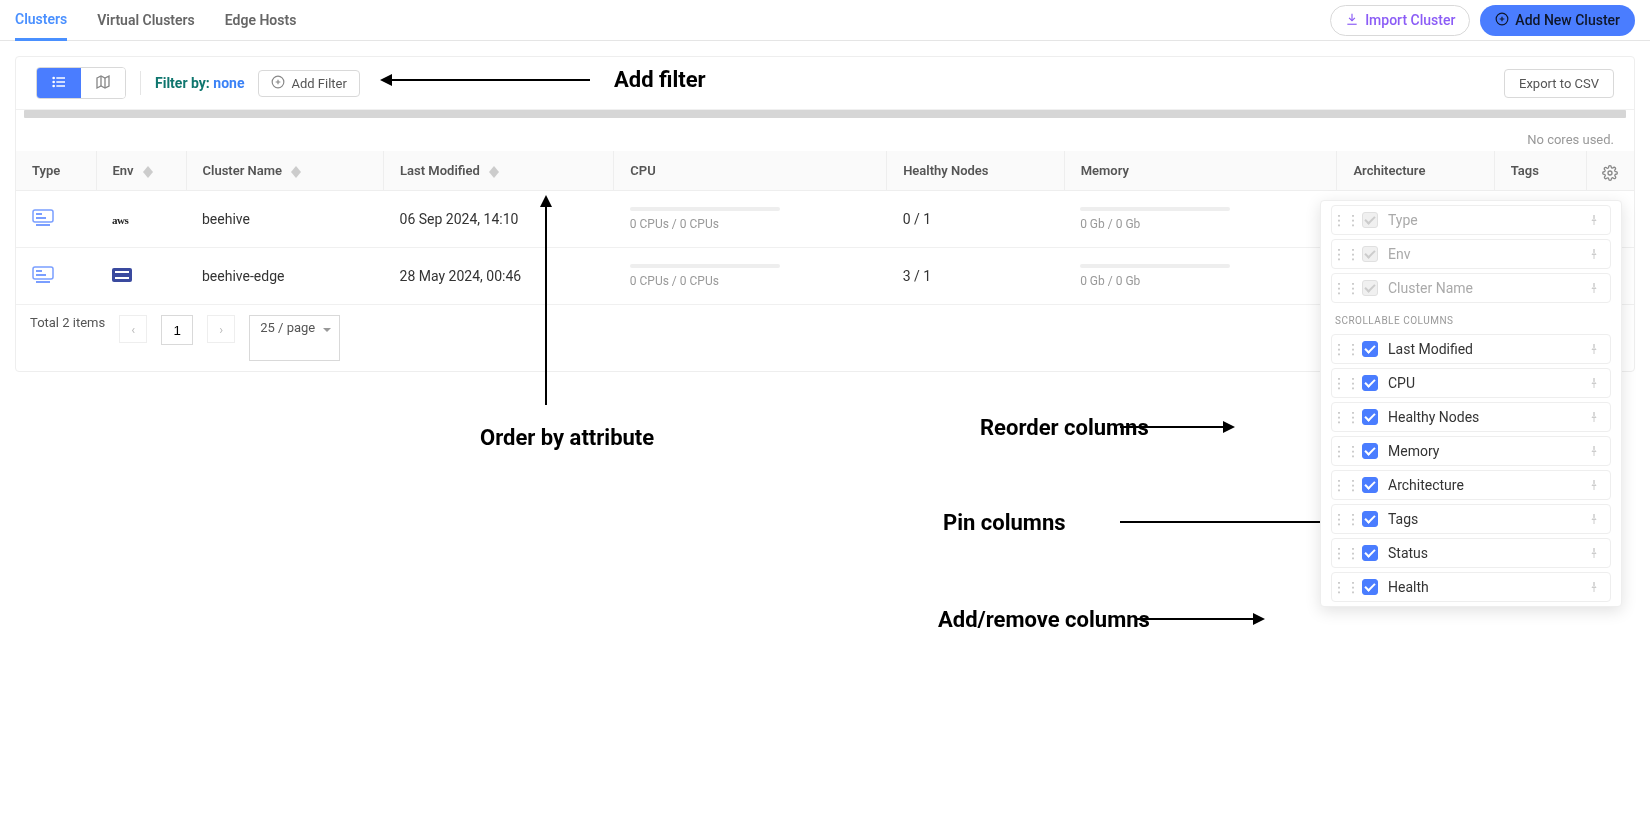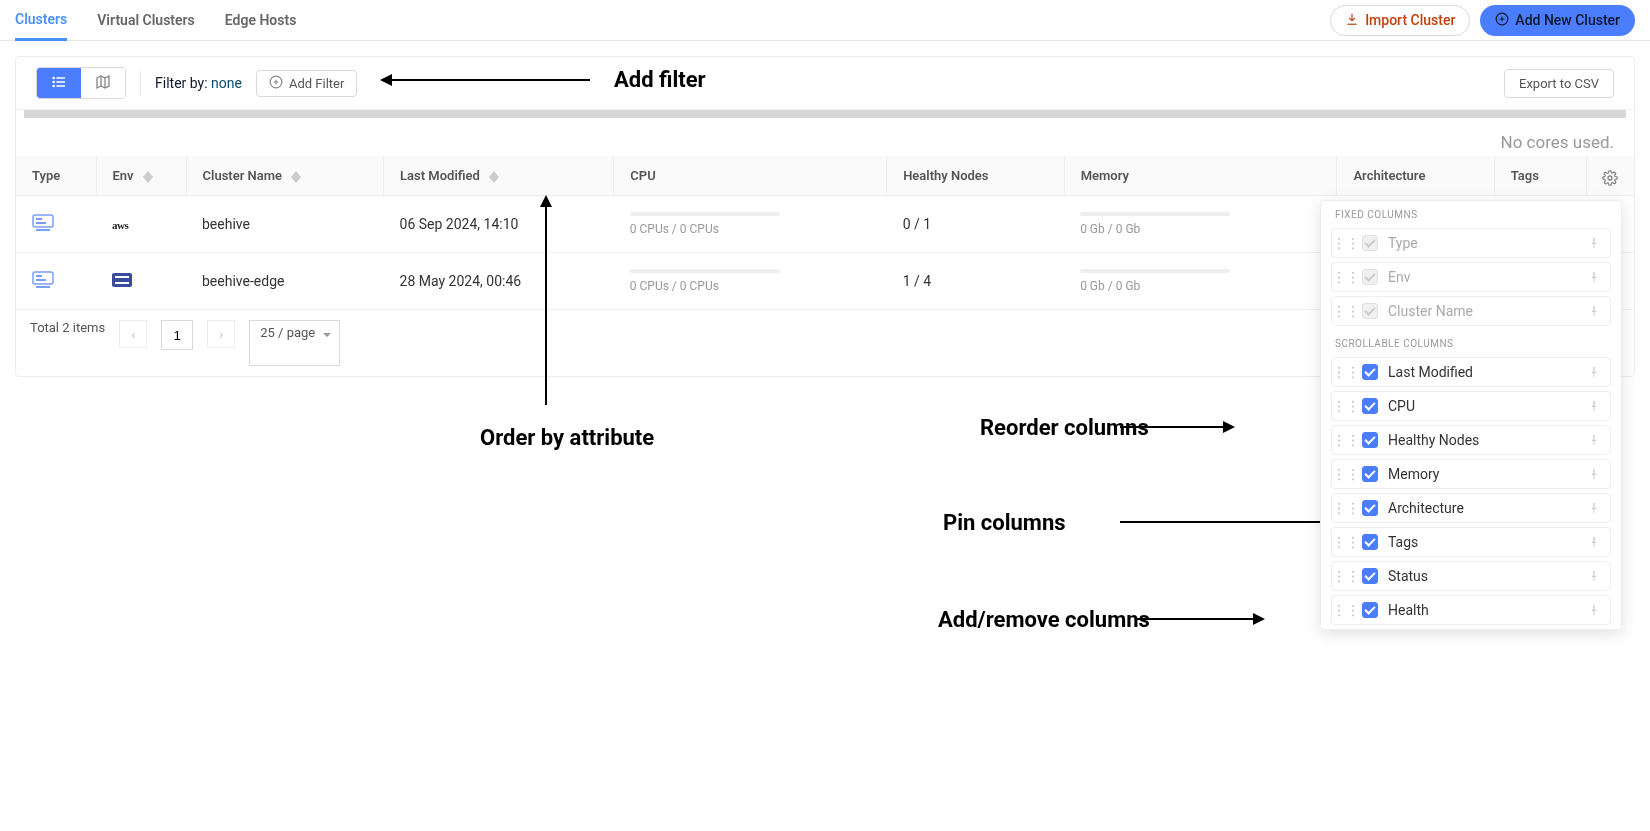--- a/index.html
+++ b/index.html
@@ -42,21 +42,21 @@
     padding: 6px 14px;
     border-radius: 999px;
     font-size: 14px;
     font-weight: 500;
     cursor: pointer;
     border: 1px solid transparent;
   }
   .btn-outline {
     background: #fff;
     border-color: #d9d9d9;
-    color: #c2410c;
+    color: #8b5cf6;
   }
   .btn-primary {
     background: #4a7dff;
     color: #0f172a;
   }
 
   
   .content {
     position: relative;
     margin: 15px;
@@ -81,22 +81,22 @@
     width: 44px;
     height: 30px;
     display: flex;
     align-items: center;
     justify-content: center;
     background: #fff;
     cursor: pointer;
   }
   .view-toggle-btn.active { background: #4a7dff; color: #fff; }
   .toolbar-sep { width: 1px; height: 24px; background: #e5e5e5; }
-  .filter-label { font-weight: 400; color: #0f172a; }
-  .filter-none { font-weight: 400; color: #0c4a6e; }
+  .filter-label { font-weight: 700; color: #0f766e; }
+  .filter-none { font-weight: 700; color: #3b82f6; }
   .add-filter {
     display: inline-flex; align-items: center; gap: 6px;
     padding: 4px 12px;
     border: 1px solid #d9d9d9;
     border-radius: 4px;
     font-size: 13px;
     color: #555;
     cursor: pointer;
   }
   .export-btn {
@@ -107,21 +107,21 @@
     color: #555;
     cursor: pointer;
     font-size: 13px;
     text-align: center;
   }
 
   .no-cores {
     text-align: right;
     padding: 8px 20px 4px;
     color: #999;
-    font-size: 17px;
+    font-size: 13px;
   }
   .hbar {
     height: 8px;
     margin: 0 8px 6px;
     background: #d6d6d6;
     border-radius: 1px;
   }
 
   
   table.clusters {
@@ -503,21 +503,21 @@
             </svg>
           </span>
         </td>
         <td><span class="env-edge"></span></td>
         <td>beehive-edge</td>
         <td>28 May 2024, 00:46</td>
         <td>
           <div class="progress"></div>
           <div class="subtext">0 CPUs / 0 CPUs</div>
         </td>
-        <td>1 / 4</td>
+        <td>3 / 1</td>
         <td>
           <div class="progress"></div>
           <div class="subtext">0 Gb / 0 Gb</div>
         </td>
         <td>AMD64</td>
         <td></td>
         <td></td>
       </tr>
     </tbody>
   </table>
@@ -529,21 +529,20 @@
     </div>
     <input class="pg-input" value="1" style="">
     <div class="pg-btn">
       <span>›</span>
     </div>
     <div class="pg-size">25 / page</div>
   </div>
 </div>
 
 <div class="popover">
-  <div class="popover-section-label">FIXED COLUMNS</div>
 
   <div class="col-item fixed">
     <span class="drag-handle">⋮⋮</span>
     <span class="chk fixed"></span>
     <span class="col-label">Type</span>
     <span class="pin-icon">
       <svg width="12" height="12" viewBox="0 0 24 24" fill="none" stroke="currentColor" stroke-width="2">
           <path d="M12 2v7l4 4H8l4-4V2z"></path>
           <line x1="12" y1="13" x2="12" y2="22"></line>
         </svg>

